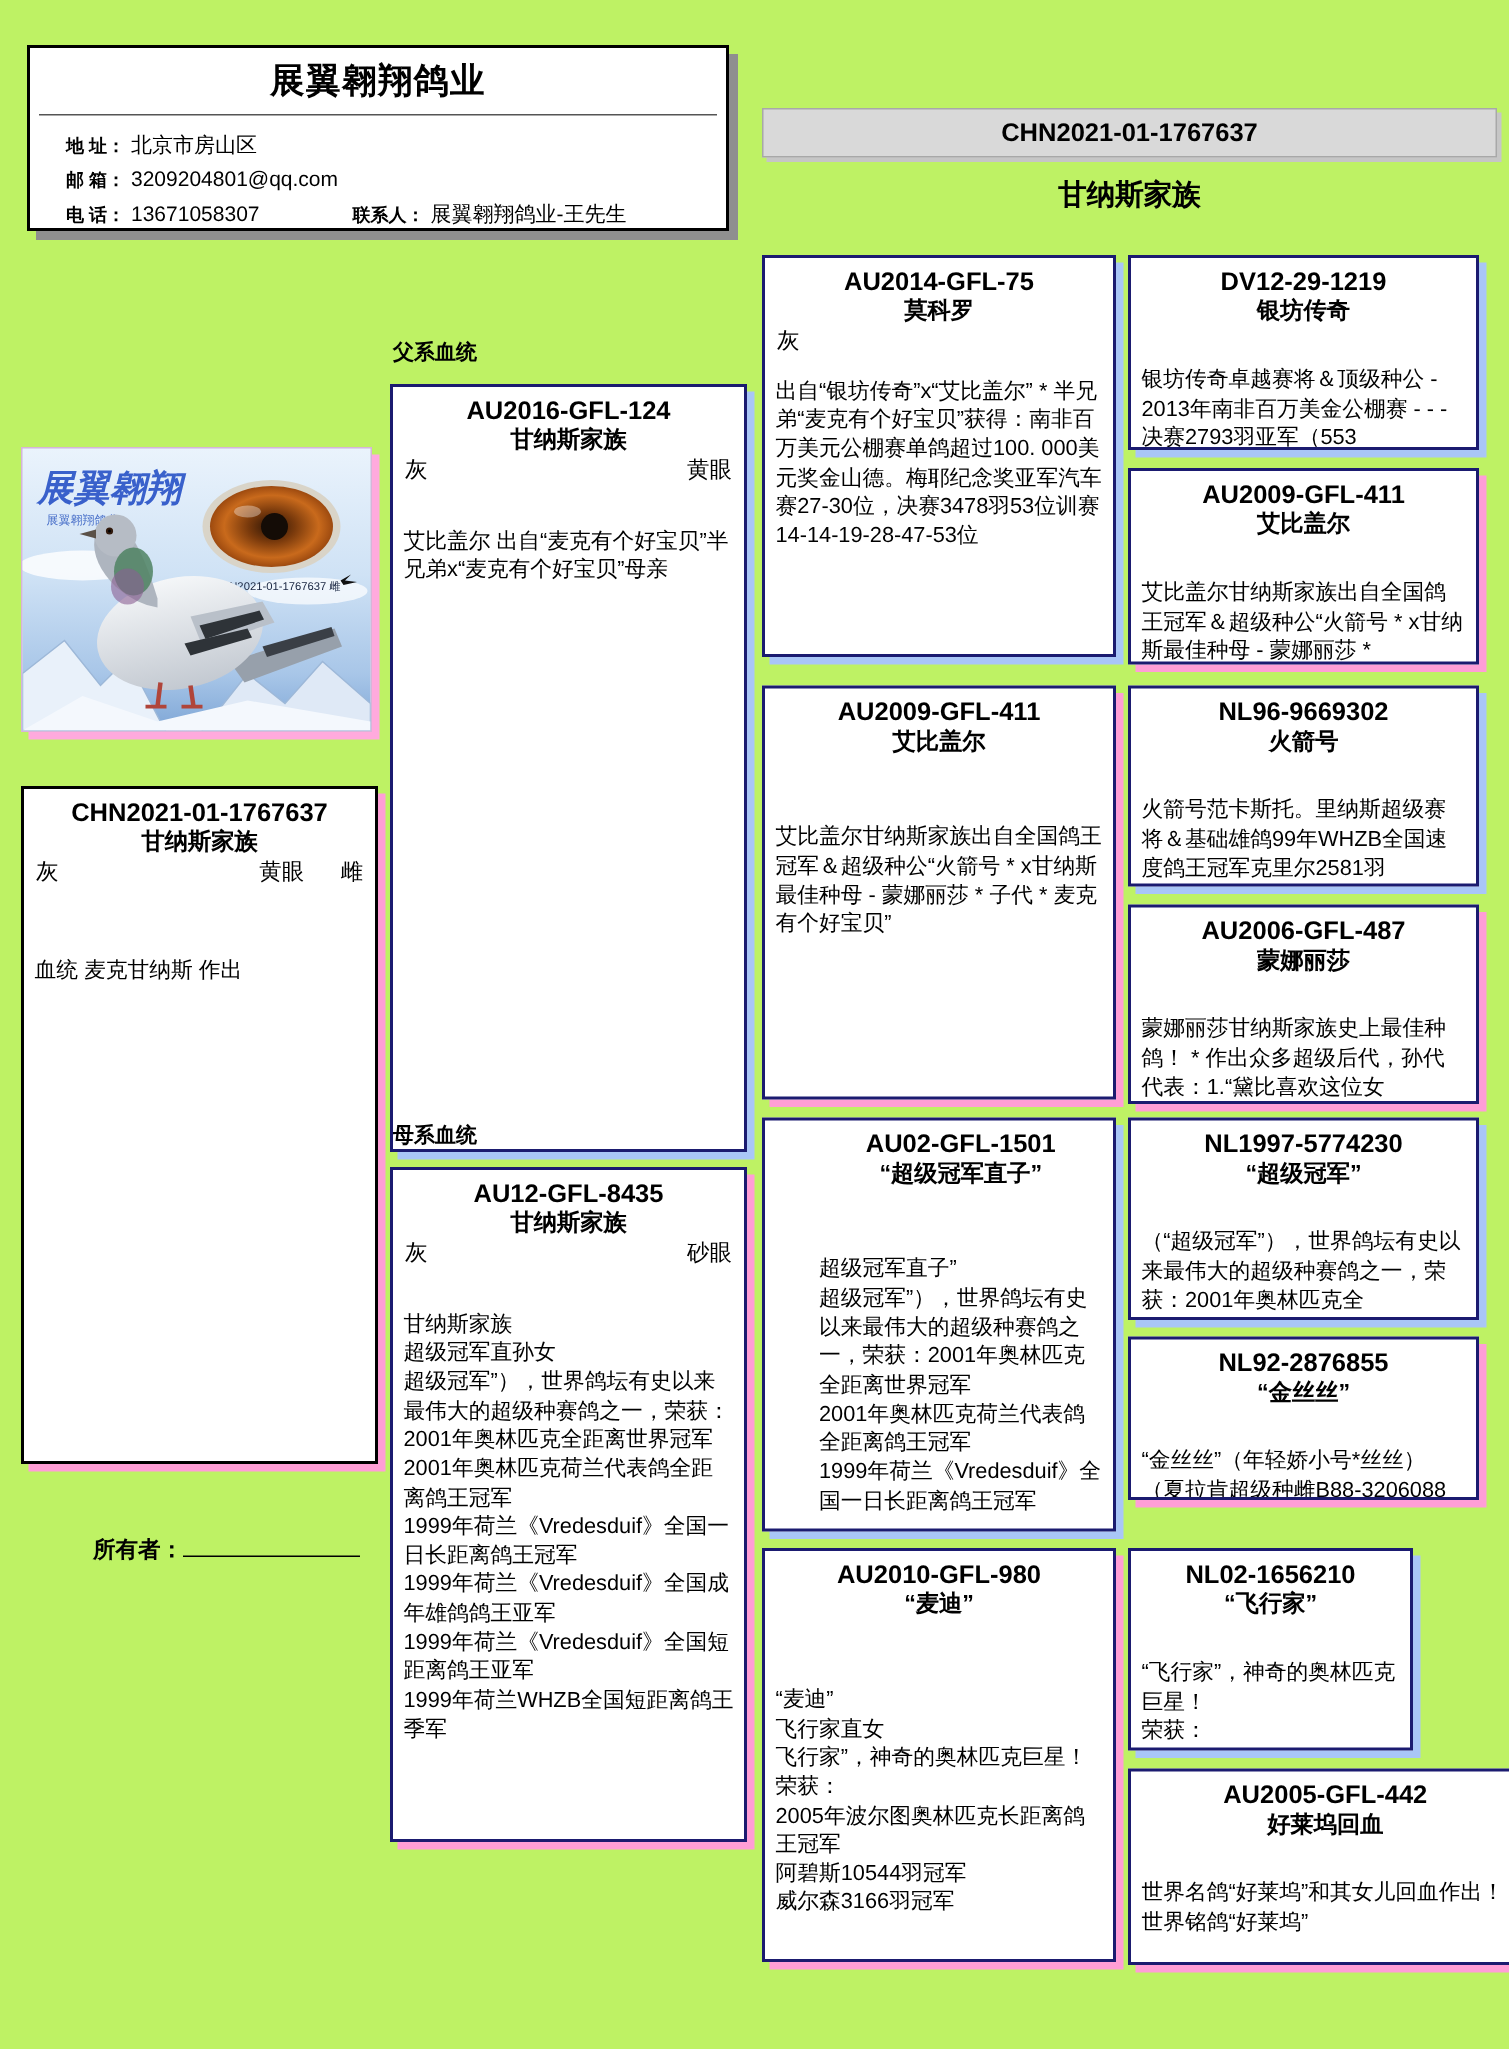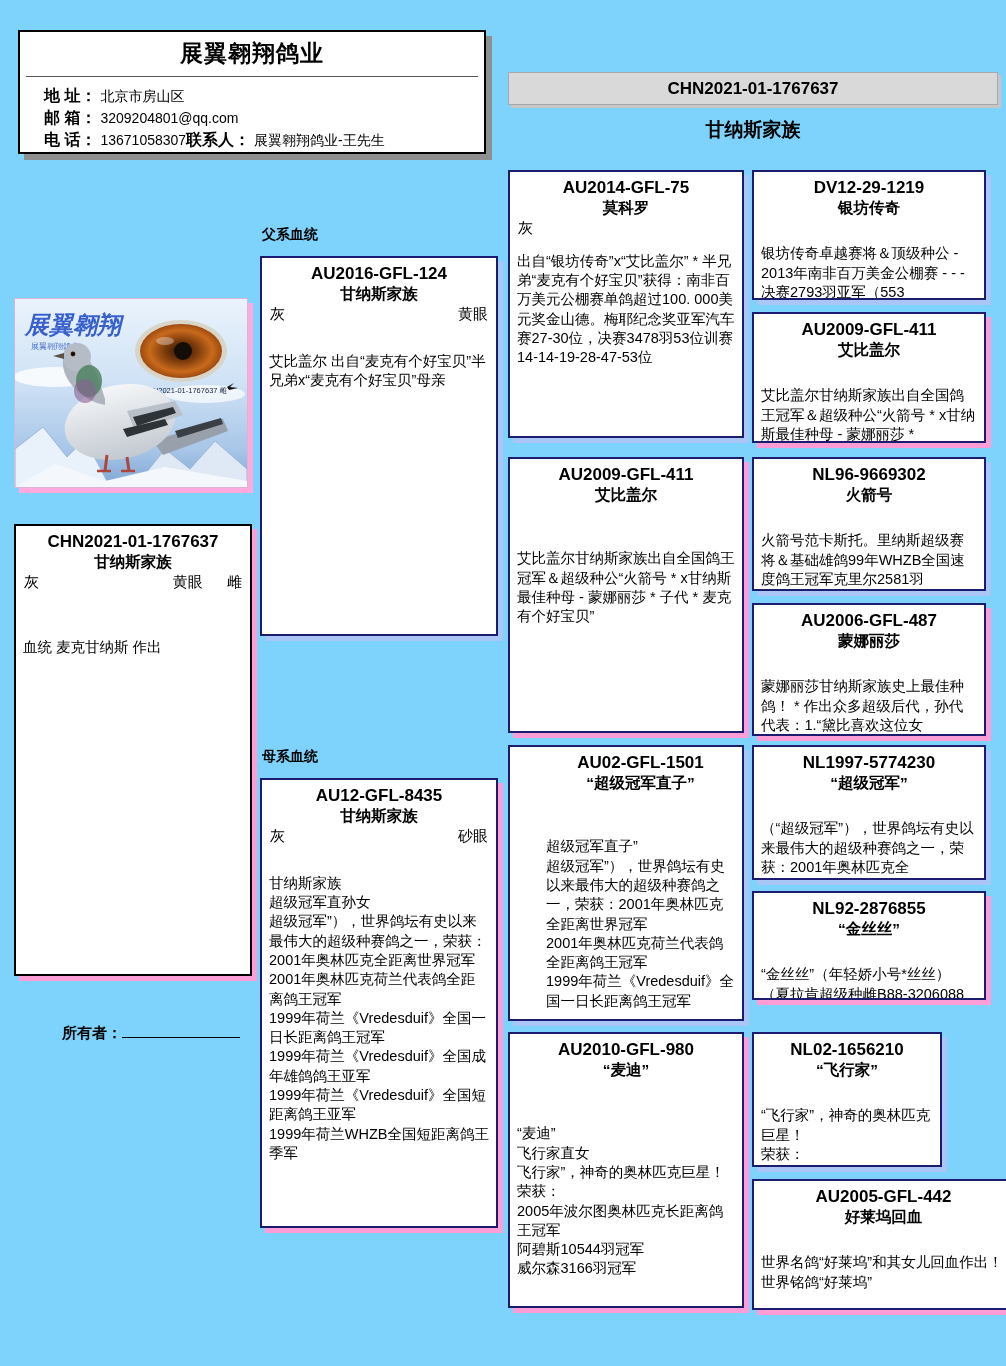--- a/index.html
+++ b/index.html
@@ -1,28 +1,28 @@
 <!DOCTYPE html>
 <html><head>
 <meta charset="utf-8">
 <style>
   * { margin:0; padding:0; box-sizing:border-box; }
   html,body { background:#fff; }
   body { font-family:"Liberation Sans","DejaVu Sans",sans-serif; color:#000; }
-  #page { position:relative; width:1006px; height:1366px; background:#7dd3fc; overflow:hidden; }
+  #page { position:relative; width:1006px; height:1366px; background:#bef264; overflow:hidden; }
 
   
   .loft-card { position:absolute; left:18px; top:30px; width:468px; height:124px;
                background:#fff; border:2px solid #000; box-shadow:6px 6px 0 #8f8f8f; padding:6px 0 0 0; }
   .loft-title { text-align:center; font-size:23px; font-weight:bold; letter-spacing:1px; }
   .loft-divider { border:none; border-top:1px solid #555; margin:7px 6px 8px 6px; }
   .loft-row { padding-left:24px; font-size:14px; line-height:22px; display:flex; align-items:baseline; }
-  .loft-label { font-weight:bold; font-size:16px; margin-right:4px; white-space:nowrap; }
+  .loft-label { font-weight:bold; font-size:12px; margin-right:4px; white-space:nowrap; }
   .loft-val { font-size:14px; }
-  .loft-contact { display:flex; align-items:baseline; }
+  .loft-contact { margin-left:62px; display:flex; align-items:baseline; }
 
   
   .ring-banner { position:absolute; left:508px; top:72px; width:490px; height:33px;
                  background:#d9d9d9; border:1px solid #a8a8a8; box-shadow:3px 3px 0 #c6c6c6;
                  text-align:center; line-height:31px; font-size:17px; font-weight:bold; }
   .family-title { position:absolute; left:508px; top:117px; width:490px; text-align:center;
                   font-size:19px; font-weight:bold; }
 
   
   .line-label { position:absolute; font-size:14px; font-weight:bold; }
@@ -154,21 +154,21 @@
       </span>
     </div>
     <div class="bb mt-xl">血统 麦克甘纳斯 作出</div>
   </div>
 
   <div class="owner-line">
     <span>所有者：</span><span class="owner-blank"></span>
   </div>
 
   <div class="line-label" style="left:262px; top:226px;">父系血统</div>
-  <div class="pbox male" style="left:260px; top:256px; width:238px; height:380px;">
+  <div class="pbox male" style="left:260px; top:256px; width:238px; height:512px;">
     <div class="bt">AU2016-GFL-124</div>
     <div class="bn">甘纳斯家族</div>
     <div class="bm">
       <span>灰</span>
       <span>黄眼</span>
     </div>
     <div class="bb mt-md">艾比盖尔 出自“麦克有个好宝贝”半兄弟x“麦克有个好宝贝”母亲</div>
   </div>
 
   <div class="line-label" style="left:262px; top:748px;">母系血统</div>

